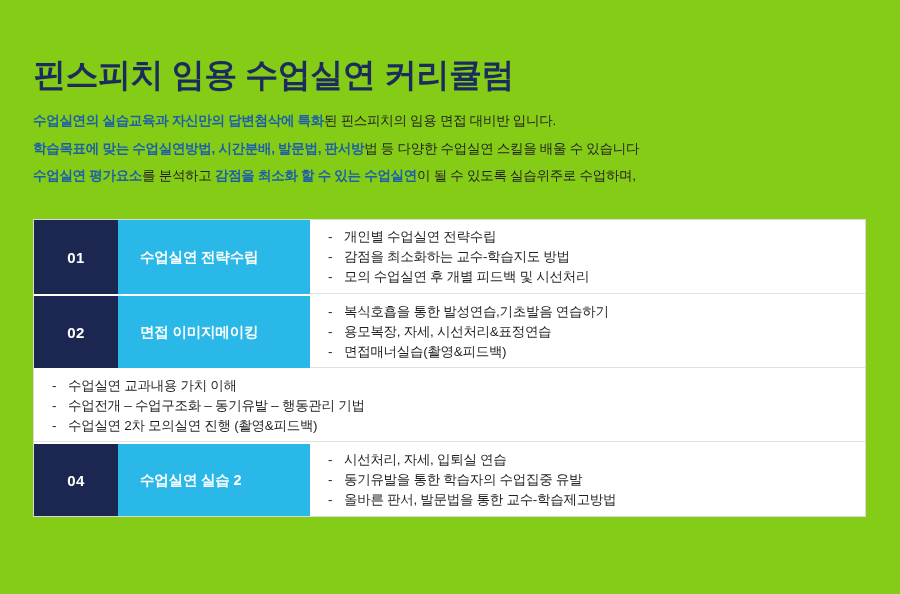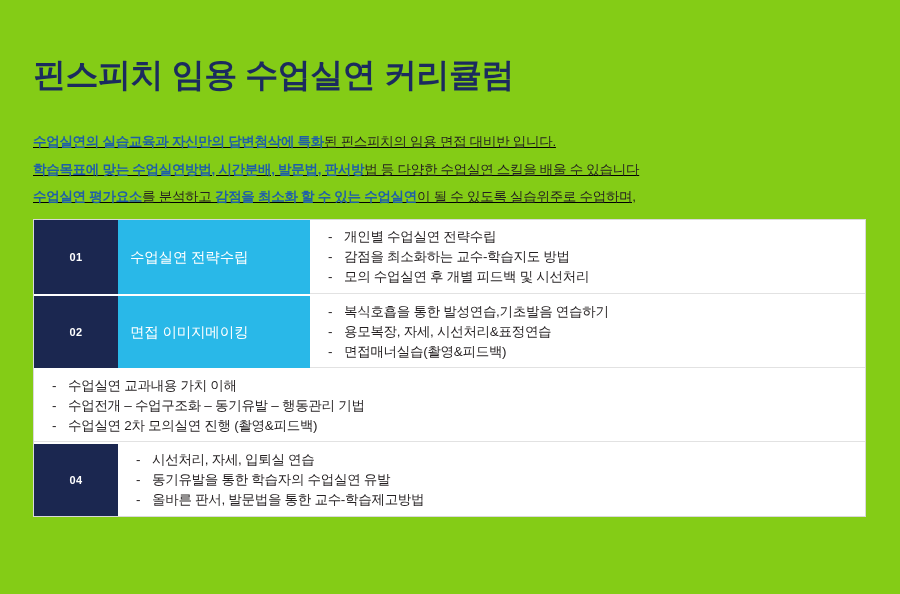--- a/index.html
+++ b/index.html
@@ -31,23 +31,22 @@
     color: #1b2b5e;
     letter-spacing: -0.5px;
     white-space: nowrap;
     line-height: 1.1;
   }
 
   
   .subtitle {
     position: absolute;
     left: 33px;
-    top: 128px;
+    top: 107px;
     width: 830px;
-    text-decoration: underline;
   }
   .sub-line {
     font-size: 13.5px;
     line-height: 27.5px;
     color: #231f20;
     white-space: nowrap;
     letter-spacing: -0.3px;
   }
   .sub-line .hl {
     color: #1f5fa8;
@@ -74,36 +73,36 @@
     box-sizing: border-box;
     background: #ffffff;
   }
   .row + .row {
     border-top: 2px solid #ffffff;
   }
   .num-cell {
     flex: 0 0 84px;
     background: #1b2750;
     color: #ffffff;
-    font-size: 11px;
+    font-size: 15px;
     font-weight: bold;
     display: flex;
     align-items: center;
     justify-content: center;
     letter-spacing: 0.5px;
   }
   .title-cell {
     flex: 0 0 192px;
     background: #29b8e8;
     color: #ffffff;
     font-size: 14.5px;
-    font-weight: normal;
+    font-weight: bold;
     display: flex;
     align-items: center;
-    padding-left: 12px;
+    padding-left: 22px;
     box-sizing: border-box;
     letter-spacing: -0.2px;
   }
   .detail-cell {
     flex: 1 1 auto;
     background: #ffffff;
     padding: 7px 0 7px 18px;
     box-sizing: border-box;
     display: flex;
     flex-direction: column;
@@ -195,28 +194,29 @@
         </div>
         <div class="bullet">
           <span class="dash">-</span>
           <span class="btext">수업실연 2차 모의실연 진행 (촬영&amp;피드백)</span>
         </div>
       </div>
     </div>
 
     <div class="row">
       <div class="num-cell">04</div>
+      <div class="title-cell">수업실연 실습 2</div>
       <div class="detail-cell">
         <div class="bullet">
           <span class="dash">-</span>
           <span class="btext">시선처리, 자세, 입퇴실 연습</span>
         </div>
         <div class="bullet">
           <span class="dash">-</span>
-          <span class="btext">동기유발을 통한 학습자의 수업실연 유발</span>
+          <span class="btext">동기유발을 통한 학습자의 수업집중 유발</span>
         </div>
         <div class="bullet">
           <span class="dash">-</span>
           <span class="btext">올바른 판서, 발문법을 통한 교수-학습제고방법</span>
         </div>
       </div>
     </div>
 
   </div>
 </div>

